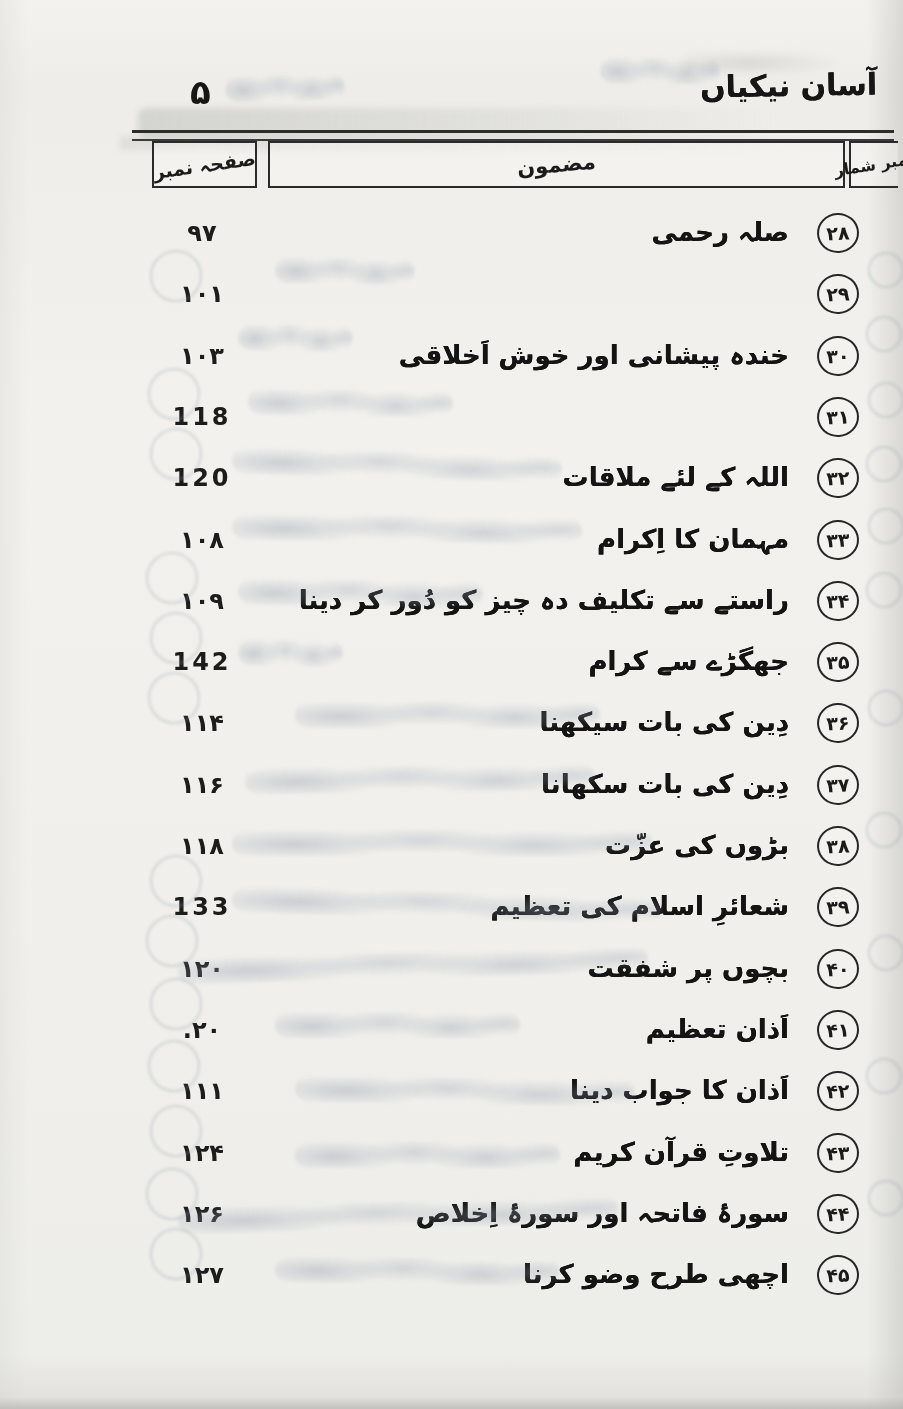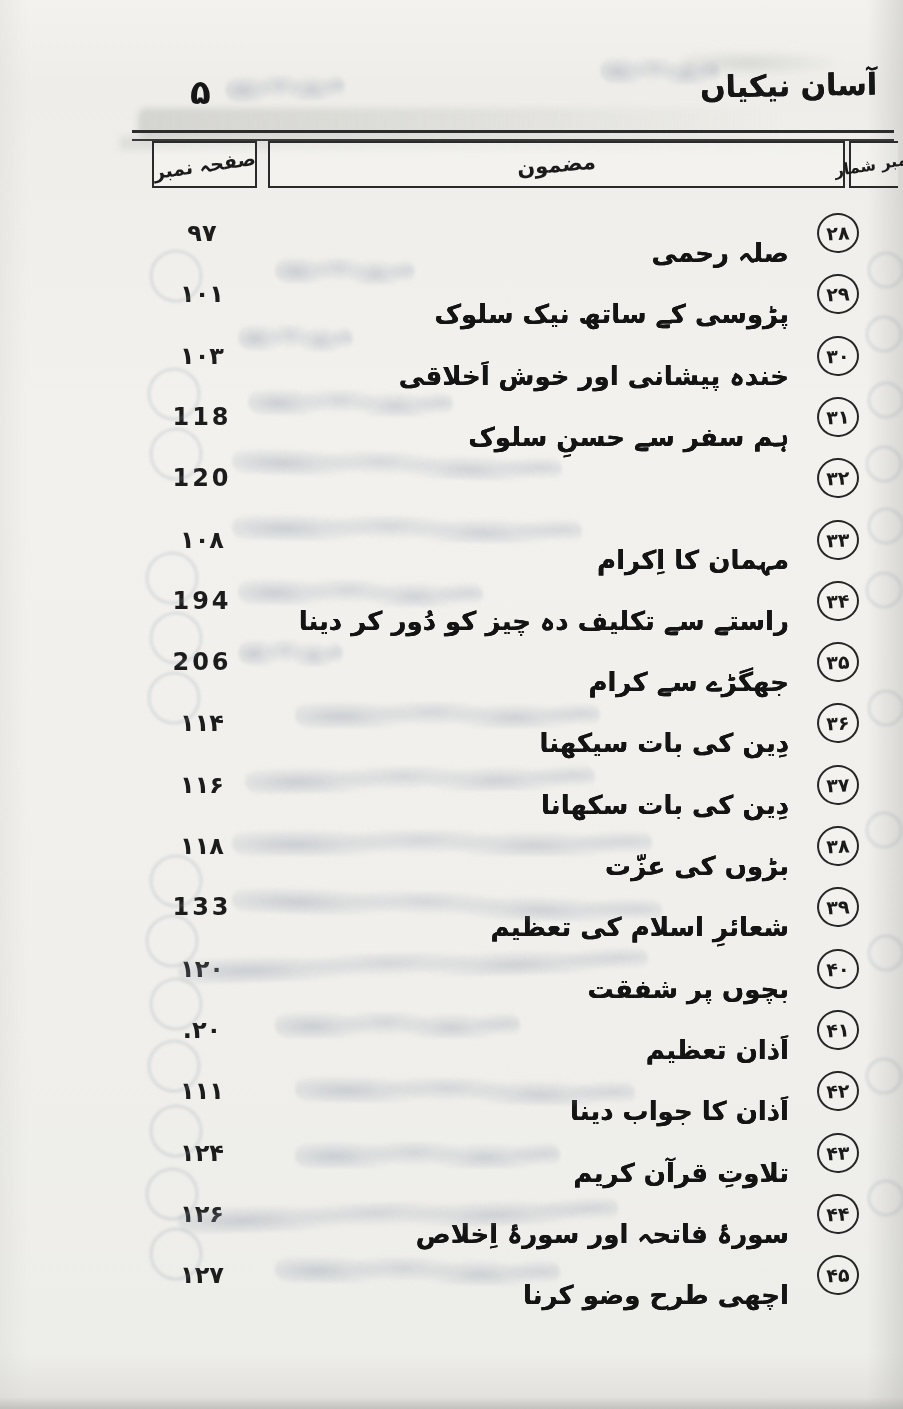--- a/index.html
+++ b/index.html
@@ -69,21 +69,20 @@
     width:42px;height:40px;border:2px solid #262626;border-radius:50%;
     display:flex;align-items:center;justify-content:center;
     font-size:19px;font-weight:600;color:#1a1a1a;box-sizing:border-box;
     background:rgba(255,255,255,.15);
   }
   .topic{
     position:absolute;right:114px;top:50%;transform:translateY(-52%);
     direction:rtl;white-space:nowrap;
     font-size:26px;font-weight:600;color:#141414;
     text-shadow:0 0 .4px #000;
-    margin-top:21px;
   }
   .pagenum{
     position:absolute;left:148px;width:108px;top:50%;transform:translateY(-50%);
     text-align:center;direction:ltr;
     font-size:24px;font-weight:600;letter-spacing:3px;color:#1c1c1c;
   }
   
   .gl{
     position:absolute;height:26px;border-radius:13px;pointer-events:none;
     background:
@@ -123,51 +122,50 @@
   </div>
 
   <div id="rows">
       <div class="row" style="top: 202px;">
         <div class="badge">۲۸</div>
         <div class="topic" dir="rtl">صلہ رحمی</div>
         <div class="pagenum">۹۷</div>
       </div>
       <div class="row" style="top: 263.3px;">
         <div class="badge">۲۹</div>
-        <div class="topic" dir="rtl">پڑوسی کے ساتھ نیک سلوک</div>
         <div class="pagenum">۱۰۱</div>
       </div>
       <div class="row" style="top: 324.6px;">
         <div class="badge">۳۰</div>
         <div class="topic" dir="rtl">خندہ پیشانی اور خوش اَخلاقی</div>
         <div class="pagenum">۱۰۳</div>
       </div>
       <div class="row" style="top: 385.9px;">
         <div class="badge">۳۱</div>
-        <div class="topic" dir="rtl">ہم سفر سے حسنِ سلوک</div>
         <div class="pagenum">118</div>
       </div>
       <div class="row" style="top: 447.2px;">
         <div class="badge">۳۲</div>
+        <div class="topic" dir="rtl">اللہ کے لئے ملاقات</div>
         <div class="pagenum">120</div>
       </div>
       <div class="row" style="top: 508.5px;">
         <div class="badge">۳۳</div>
         <div class="topic" dir="rtl">مہمان کا اِکرام</div>
         <div class="pagenum">۱۰۸</div>
       </div>
       <div class="row" style="top: 569.8px;">
         <div class="badge">۳۴</div>
         <div class="topic" dir="rtl">راستے سے تکلیف دہ چیز کو دُور کر دینا</div>
-        <div class="pagenum">194</div>
+        <div class="pagenum">۱۰۹</div>
       </div>
       <div class="row" style="top: 631.1px;">
         <div class="badge">۳۵</div>
         <div class="topic" dir="rtl">جھگڑے سے کرام</div>
-        <div class="pagenum">206</div>
+        <div class="pagenum">142</div>
       </div>
       <div class="row" style="top: 692.4px;">
         <div class="badge">۳۶</div>
         <div class="topic" dir="rtl">دِین کی بات سیکھنا</div>
         <div class="pagenum">۱۱۴</div>
       </div>
       <div class="row" style="top: 753.7px;">
         <div class="badge">۳۷</div>
         <div class="topic" dir="rtl">دِین کی بات سکھانا</div>
         <div class="pagenum">۱۱۶</div>

